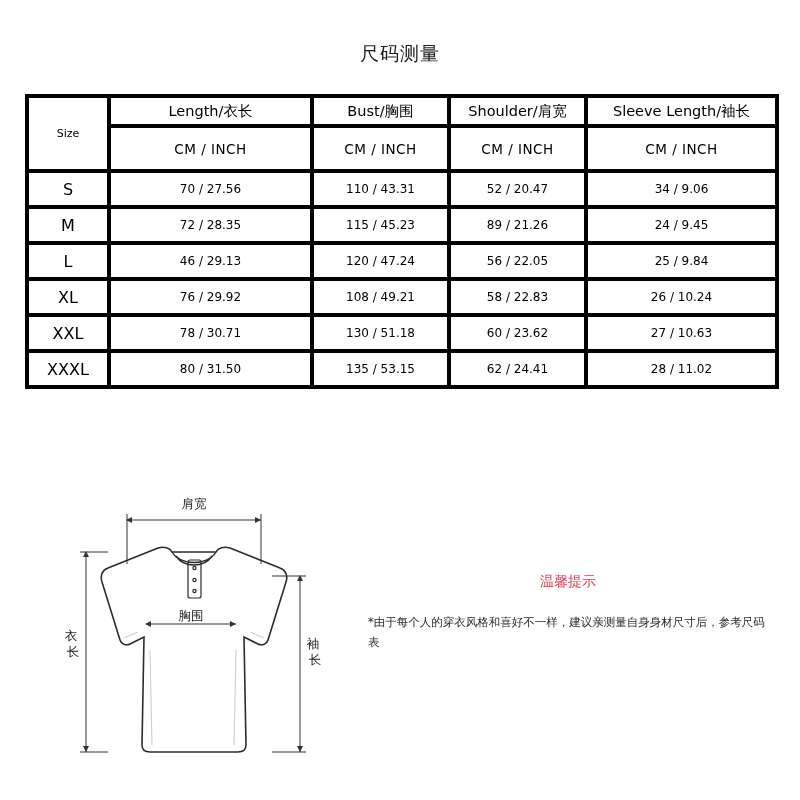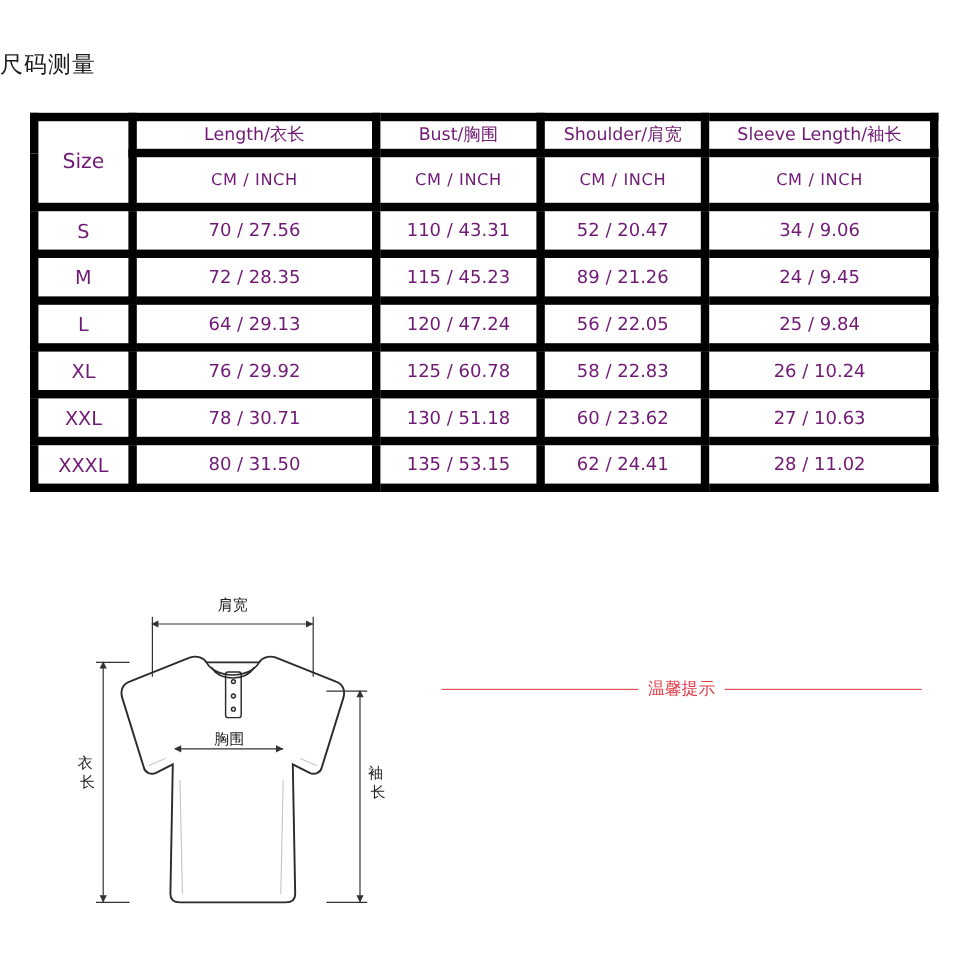--- a/index.html
+++ b/index.html
@@ -11,20 +11,21 @@
     height: 800px;
     background: #ffffff;
     font-family: "Liberation Sans", sans-serif;
     color: #111111;
     position: relative;
     overflow: hidden;
   }
 
   
   .page-title {
+    text-align: center;
     font-size: 19px;
     color: #1a1a1a;
     letter-spacing: 1px;
     padding-top: 41px;
     font-family: "DejaVu Sans", "Liberation Sans", sans-serif;
     font-weight: 400;
   }
 
   
   .table-wrap {
@@ -34,42 +35,42 @@
     width: 750px;
   }
   table.size-table {
     border-collapse: collapse;
     width: 750px;
     table-layout: fixed;
     background: #fff;
   }
   table.size-table th,
   table.size-table td {
-    border: 7px solid #000000;
+    border: 4px solid #000000;
     text-align: center;
     font-weight: normal;
-    color: #701a75;
+    color: #000000;
     font-family: "DejaVu Sans", "Liberation Sans", sans-serif;
   }
   .hdr-group {
     height: 30px;
     font-size: 14.5px;
   }
   .hdr-unit {
     height: 45px;
     font-size: 13.5px;
     letter-spacing: 0.5px;
   }
   .size-cell-head {
-    font-size: 17px;
+    font-size: 11px;
     vertical-align: middle;
   }
   .body-row td {
     height: 30px;
-    font-size: 15px;
+    font-size: 12px;
     font-family: "DejaVu Serif", "Liberation Serif", serif;
   }
   .body-row td.size-name {
     font-size: 16px;
     font-family: "DejaVu Sans", "Liberation Sans", sans-serif;
   }
 
   
   col.c-size    { width: 82px; }
   col.c-length  { width: 203px; }
@@ -93,20 +94,21 @@
     position: absolute;
     left: 368px;
     top: 565px;
     width: 400px;
   }
   .tips-head {
     display: flex;
     align-items: center;
     gap: 8px;
     margin-bottom: 13px;
+    flex-direction: column;
   }
   .tips-head .line {
     flex: 1;
     height: 1px;
     background: #e0505a;
   }
   .tips-title {
     color: #e03a46;
     font-size: 14px;
     white-space: nowrap;
@@ -171,29 +173,29 @@
       </tr>
       <tr class="body-row">
         <td class="size-name">M</td>
         <td>72 / 28.35</td>
         <td>115 / 45.23</td>
         <td>89 / 21.26</td>
         <td>24 / 9.45</td>
       </tr>
       <tr class="body-row">
         <td class="size-name">L</td>
-        <td>64 / 29.13</td>
+        <td>46 / 29.13</td>
         <td>120 / 47.24</td>
         <td>56 / 22.05</td>
         <td>25 / 9.84</td>
       </tr>
       <tr class="body-row">
         <td class="size-name">XL</td>
         <td>76 / 29.92</td>
-        <td>125 / 60.78</td>
+        <td>108 / 49.21</td>
         <td>58 / 22.83</td>
         <td>26 / 10.24</td>
       </tr>
       <tr class="body-row">
         <td class="size-name">XXL</td>
         <td>78 / 30.71</td>
         <td>130 / 51.18</td>
         <td>60 / 23.62</td>
         <td>27 / 10.63</td>
       </tr>
@@ -293,13 +295,14 @@
     </text>
   </svg>
 </div>
 
 <div class="tips">
   <div class="tips-head">
     <span class="line"></span>
     <span class="tips-title">温馨提示</span>
     <span class="line"></span>
   </div>
+  <div class="tips-line">*由于每个人的穿衣风格和喜好不一样，建议亲测量自身身材尺寸后，参考尺码表</div>
 </div>
 
 </body></html>

